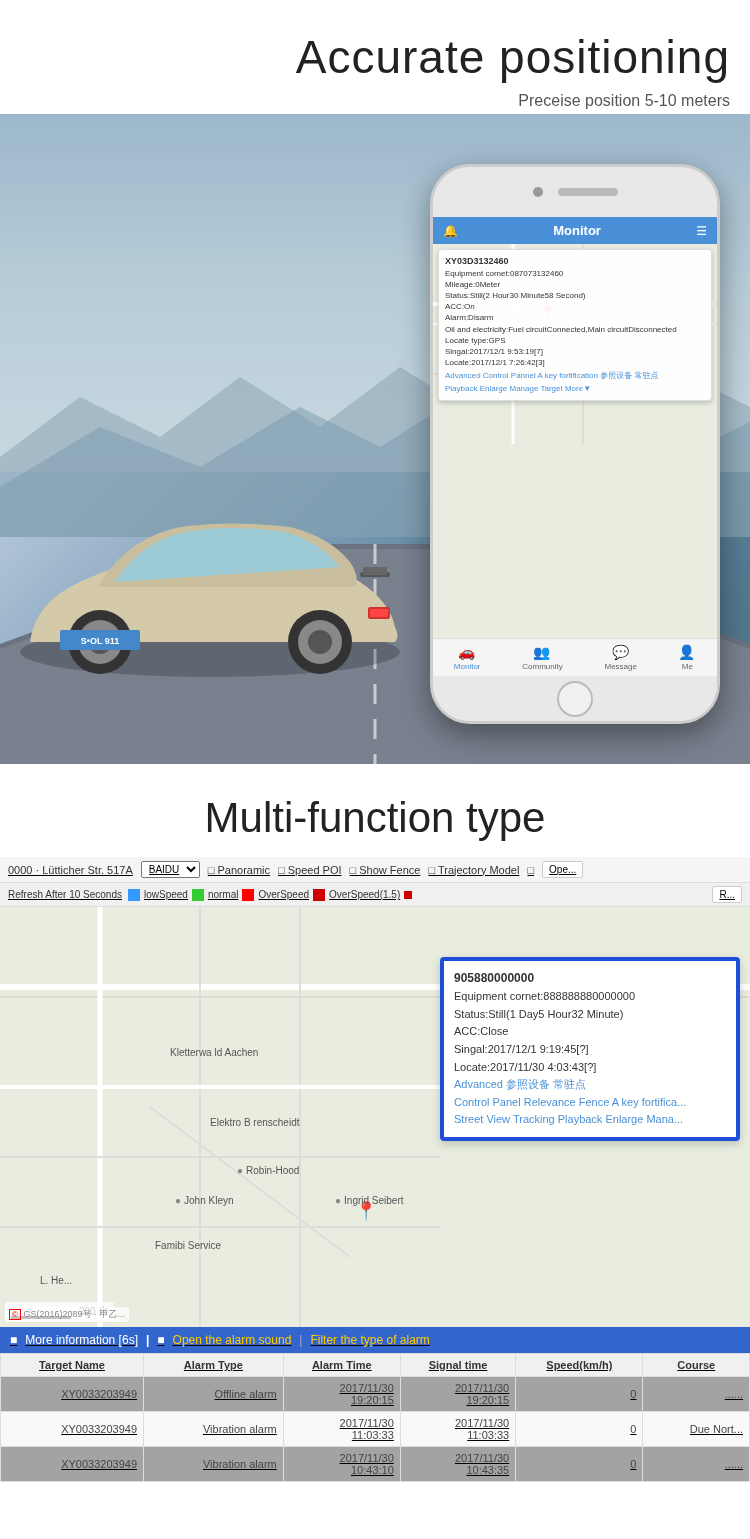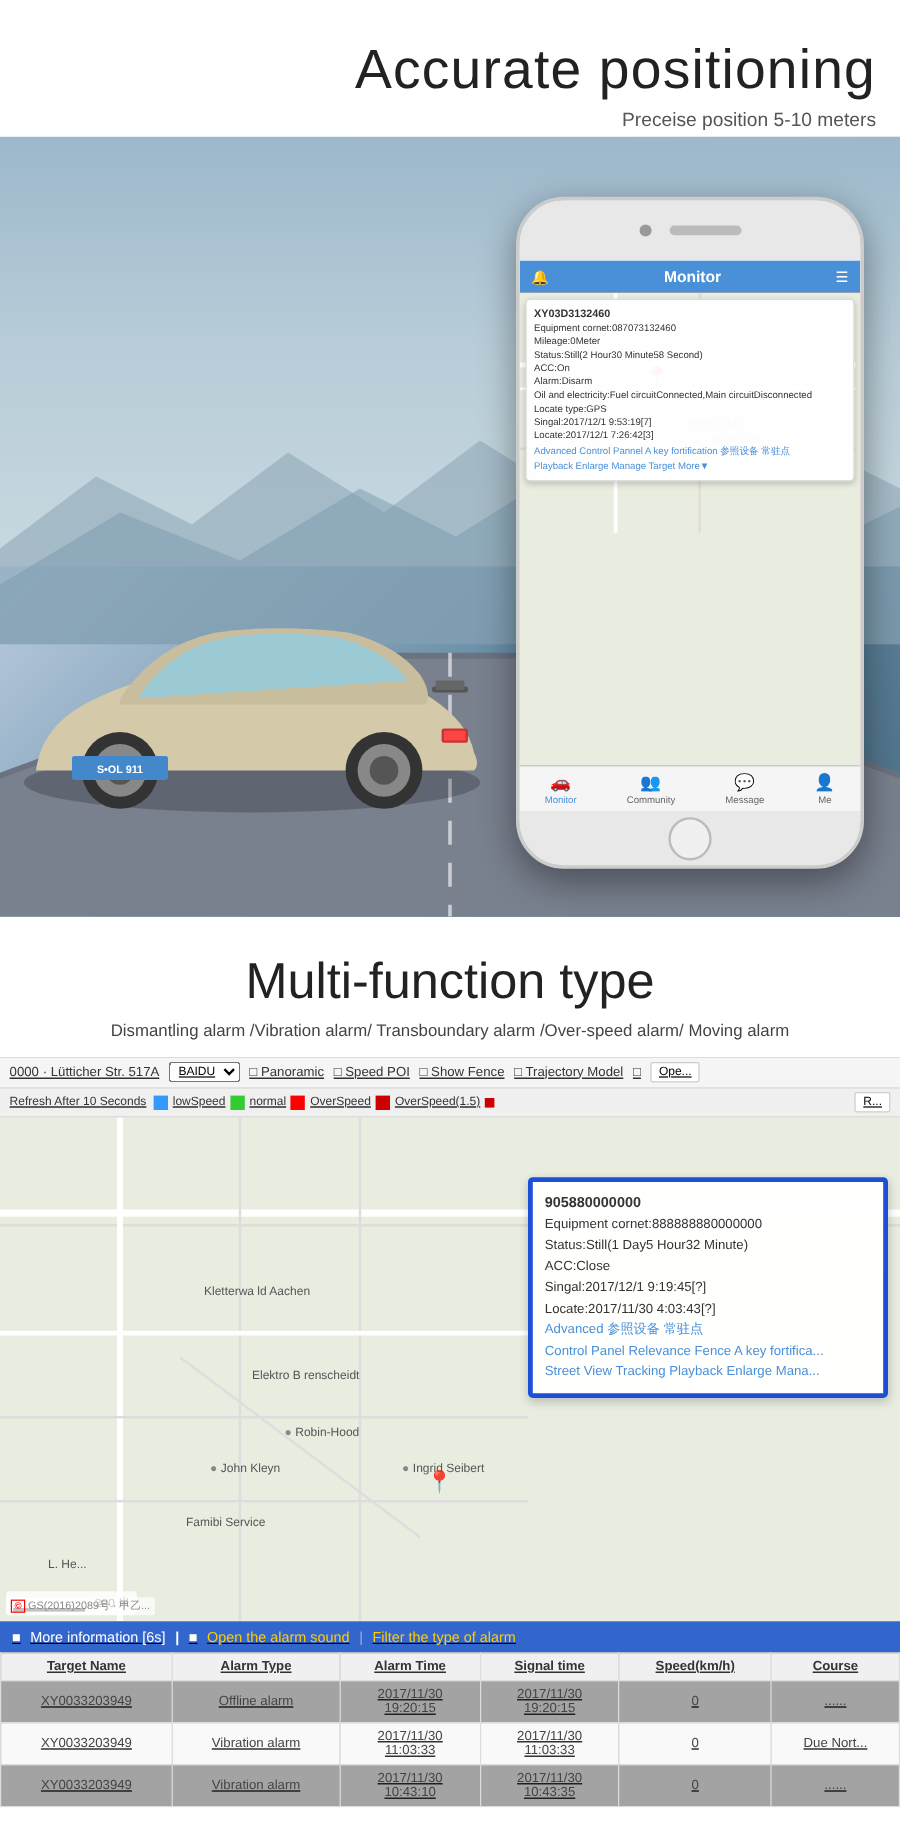--- a/index.html
+++ b/index.html
@@ -304,21 +304,21 @@
       background: #f0f0f0;
       padding: 5px 6px;
       border: 1px solid #ddd;
       font-weight: bold;
       text-align: center;
       color: #333;
     }
     .alarm-table td {
       padding: 5px 6px;
       border: 1px solid #ddd;
-      text-align: center;
+      text-align: right;
       color: #444;
       margin-left: 24px;
     }
     .alarm-table tr:nth-child(even) td {
       background: #f9f9f9;
     }
 
     .open-btn {
       background: #fff;
       border: 1px solid #ccc;
@@ -478,21 +478,20 @@
       </div>
     </div>
     <div class="phone-bottom-bar">
       <div class="phone-home-btn"></div>
     </div>
   </div>
 </div>
 
 <div class="section2-header">
   <h2>Multi-function type</h2>
-  <p>Dismantling alarm /Vibration alarm/ Transboundary alarm /Over-speed alarm/ Moving alarm</p>
 </div>
 
 <div class="web-map-container">
 
   <div class="web-toolbar">
     <span>0000 · Lütticher Str. 517A</span>
     <select style="font-size:10px;padding:1px 3px;">
       <option>BAIDU</option>
     </select>
     <span style="cursor:pointer;">□ Panoramic</span>

